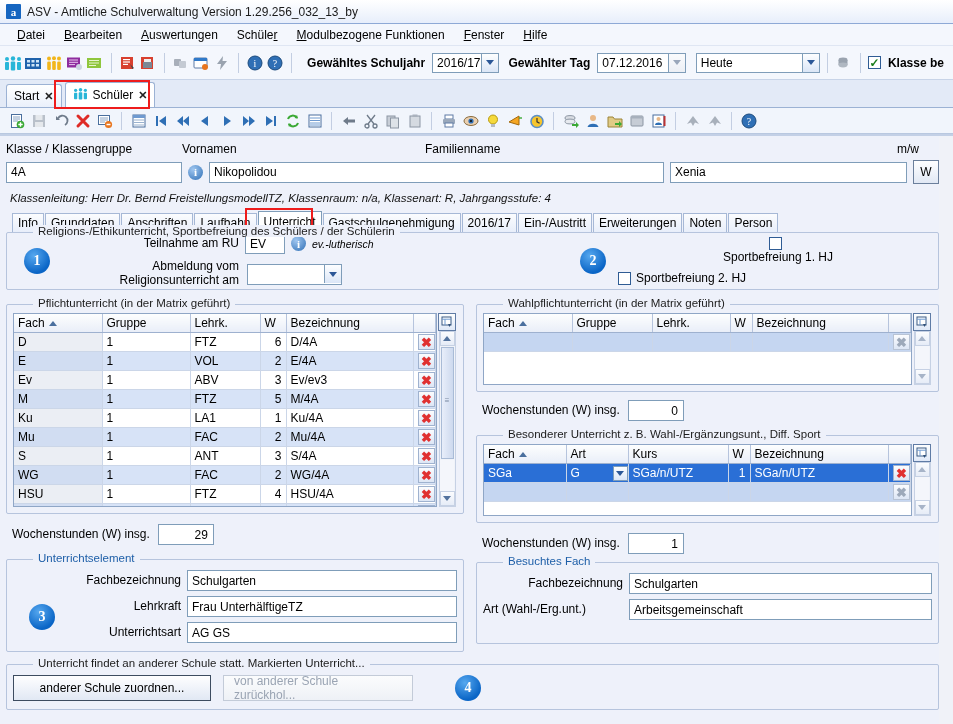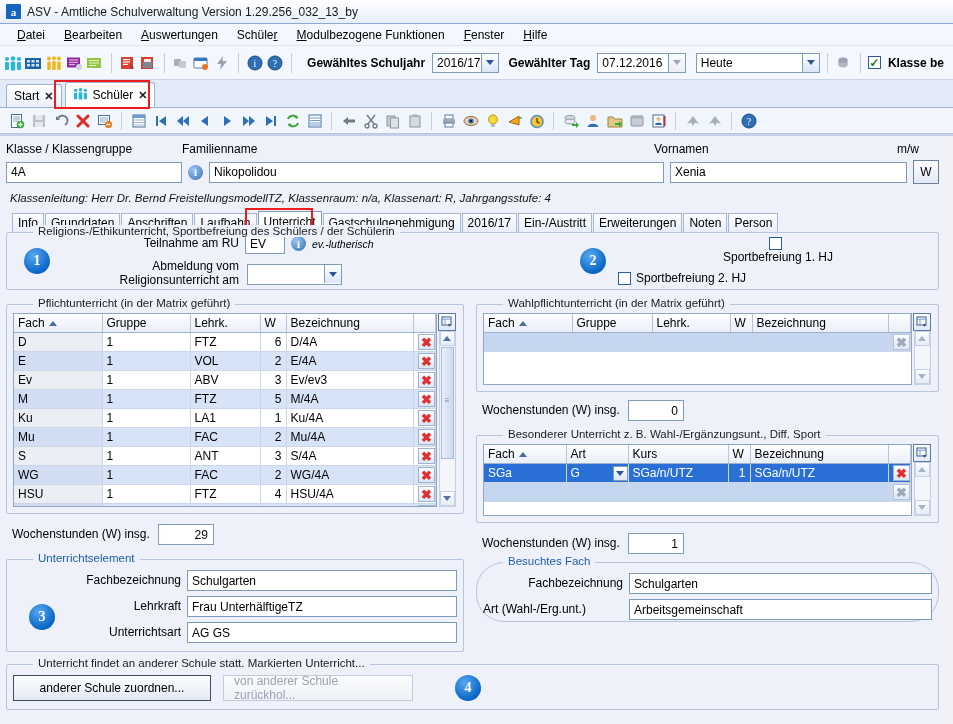--- a/index.html
+++ b/index.html
@@ -774,25 +774,25 @@
     </span>
   </div>
 
   <div class="content">
     <div class="content-inner">
 
       <div class="hdr-row" style="margin-top:2px;">
         <div style="width:176px;">
           <div class="fld-label">Klasse / Klassengruppe</div>
         </div>
+        <div style="width:243px">
+          <div class="fld-label">Vornamen</div>
+        </div>
         <div style="flex:1">
           <div class="fld-label">Familienname</div>
-        </div>
-        <div style="width:243px">
-          <div class="fld-label">Vornamen</div>
         </div>
         <div style="width:42px; text-align:left">
           <div class="fld-label">m/w</div>
         </div>
       </div>
       <div class="hdr-row" style="margin-top:2px; gap:6px; align-items:center;">
         <div class="inp" style="width:176px">4A</div>
         <span class="info-dot">i</span>
         <div class="inp" style="flex:1">Nikopolidou</div>
         <div class="inp" style="width:237px">Xenia</div>
@@ -1172,21 +1172,21 @@
                 </div>
               </div>
             </div>
           </div>
 
           <div style="display:flex; align-items:center; gap:8px; margin-top:10px; padding-left:6px;">
             <span class="fld-label">Wochenstunden (W) insg.</span>
             <div class="inp" style="width:56px; justify-content:flex-end; padding-right:5px;">1</div>
           </div>
 
-          <div class="group blue" style="padding:10px 6px 8px 6px; height:60px;border-radius:28px;">
+          <div class="group blue" style="padding:10px 6px 8px 6px; height:82px;">
             <div class="gtitle">Besuchtes Fach</div>
             <div style="display:flex; align-items:center; gap:6px; margin-bottom:5px;">
               <div class="fld-label" style="width:140px; text-align:right;">Fachbezeichnung</div>
               <div class="inp" style="flex:1">Schulgarten</div>
             </div>
             <div style="display:flex; align-items:center; gap:6px;">
               <div class="fld-label" style="width:140px; ">Art (Wahl-/Erg.unt.)</div>
               <div class="inp" style="flex:1">Arbeitsgemeinschaft</div>
             </div>
           </div>

